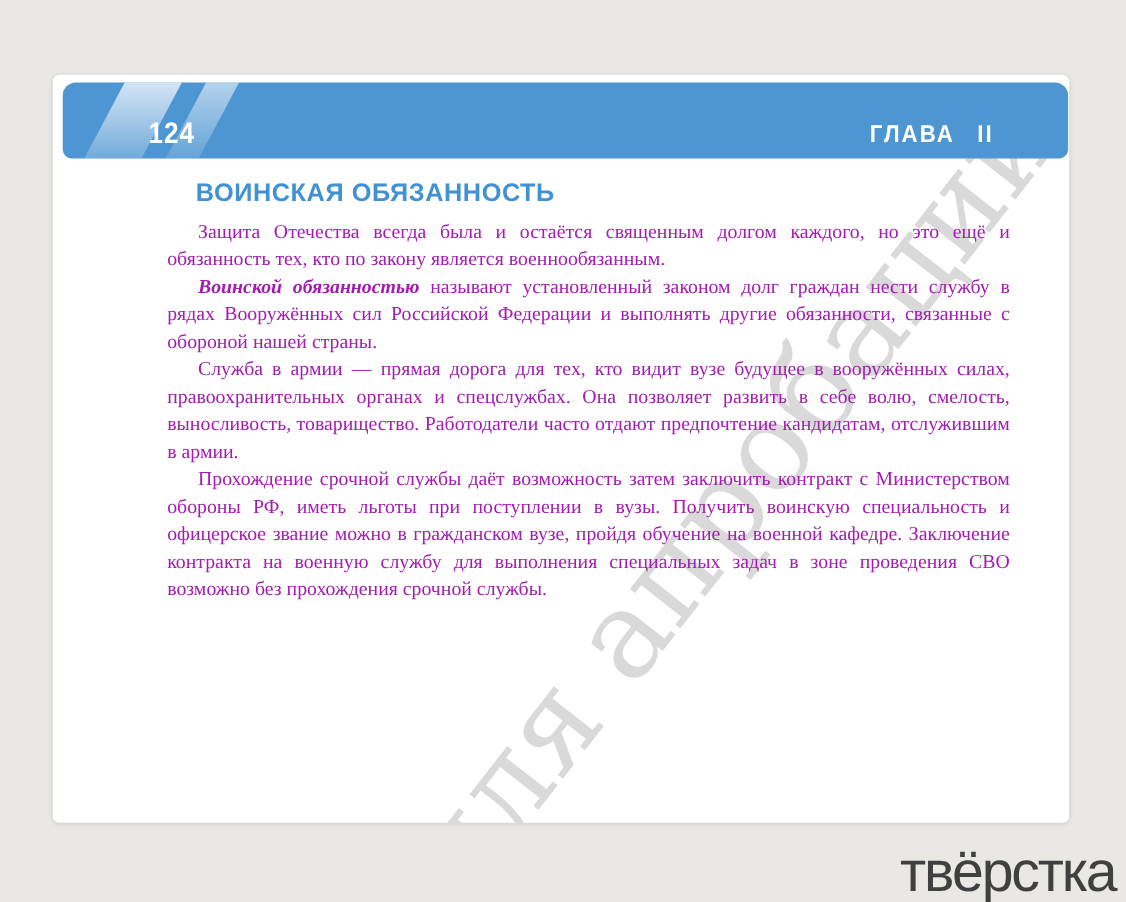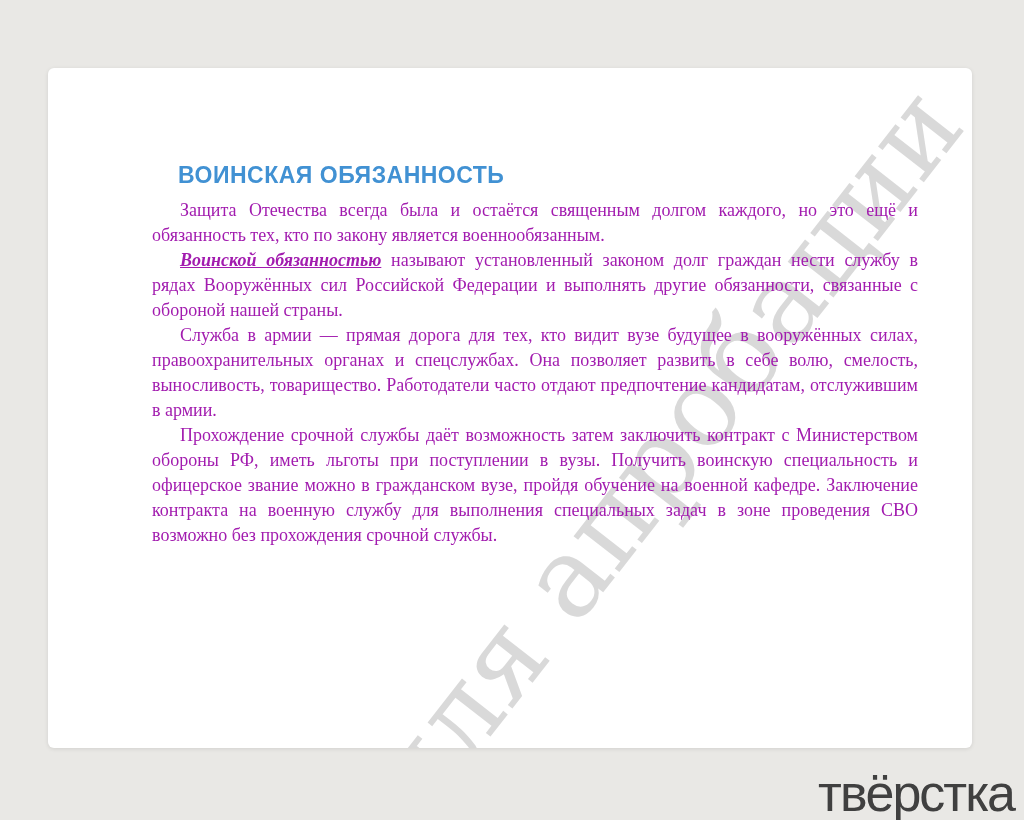--- a/index.html
+++ b/index.html
@@ -92,40 +92,45 @@
   .body-text p {
     font-size: 18px;
     line-height: 25px;
     color: #a21caf;
     text-align: justify;
     text-indent: 28px;
   }
   .lead-term {
     font-weight: bold;
     font-style: italic;
-    text-decoration: underline;
   }
   .footer-logo {
     position: absolute;
     right: 10px; top: 763px;
     font-family: "Liberation Sans", sans-serif;
     font-weight: 300;
     font-size: 52px;
     letter-spacing: -2px;
     color: #404040;
     z-index: 3;
   }
 </style>
 </head>
 <body>
 
 <div class="page-card">
 
   <div class="watermark">для апробации</div>
 
+  <div class="header-bar">
+    <div class="stripe stripe-1"></div>
+    <div class="stripe stripe-2"></div>
+    <div class="page-number">124</div>
+    <div class="chapter-label">ГЛАВА II</div>
+  </div>
 
   <div class="content">
     <div class="section-title">ВОИНСКАЯ ОБЯЗАННОСТЬ</div>
     <div class="body-text">
       <p>Защита Отечества всегда была и остаётся священным долгом каждого, но это ещё и обязанность тех, кто по закону является военнообязанным.</p>
       <p><span class="lead-term">Воинской обязанностью</span><span> называют установленный законом долг граждан нести службу в рядах Вооружённых сил Российской Федерации и выполнять другие обязанности, связанные с обороной нашей страны.</span></p>
       <p>Служба в армии — прямая дорога для тех, кто видит вузе будущее в вооружённых силах, правоохранительных органах и спецслужбах. Она позволяет развить в себе волю, смелость, выносливость, товарищество. Работодатели часто отдают предпочтение кандидатам, отслужившим в армии.</p>
       <p>Прохождение срочной службы даёт возможность затем заключить контракт с Министерством обороны РФ, иметь льготы при поступлении в вузы. Получить воинскую специальность и офицерское звание можно в гражданском вузе, пройдя обучение на военной кафедре. Заключение контракта на военную службу для выполнения специальных задач в зоне проведения СВО возможно без прохождения срочной службы.</p>
     </div>
   </div>

